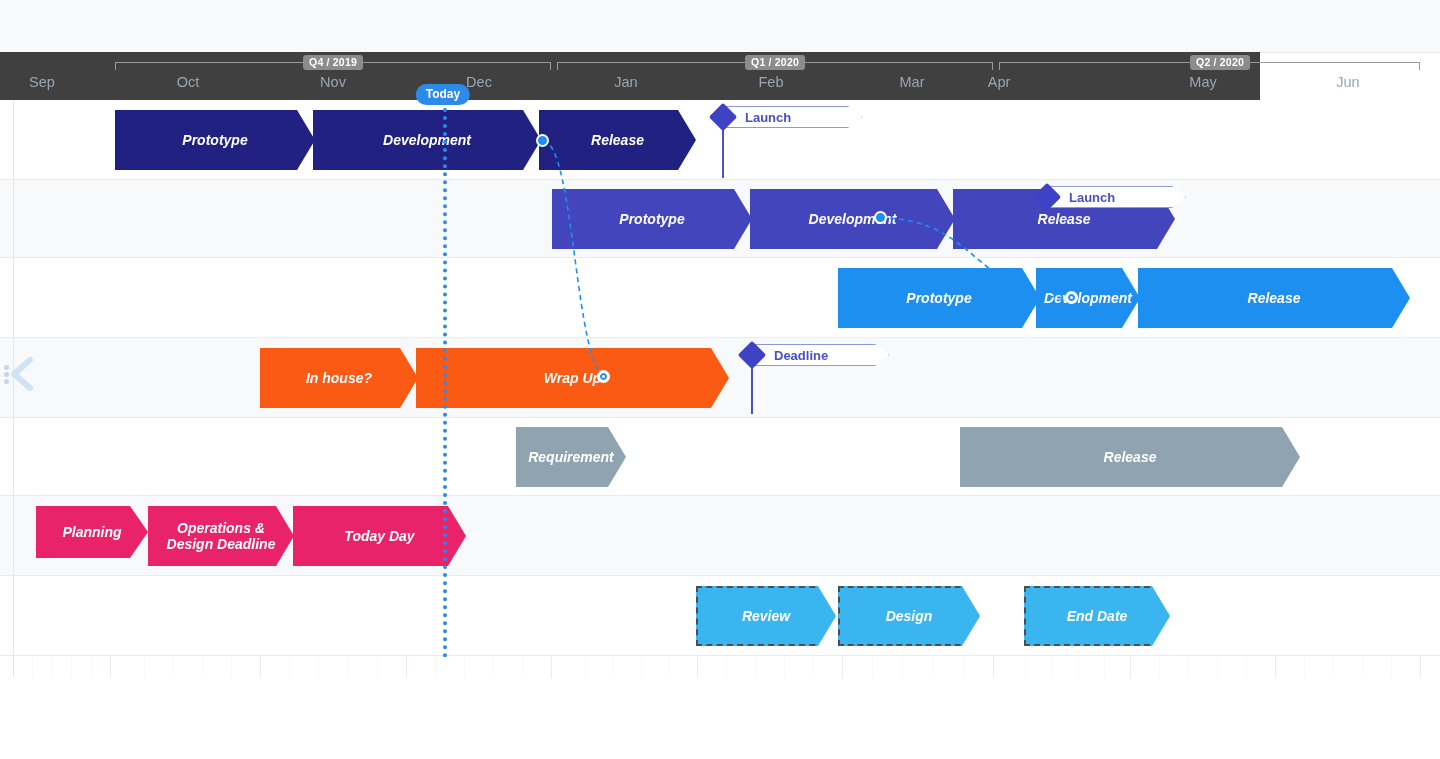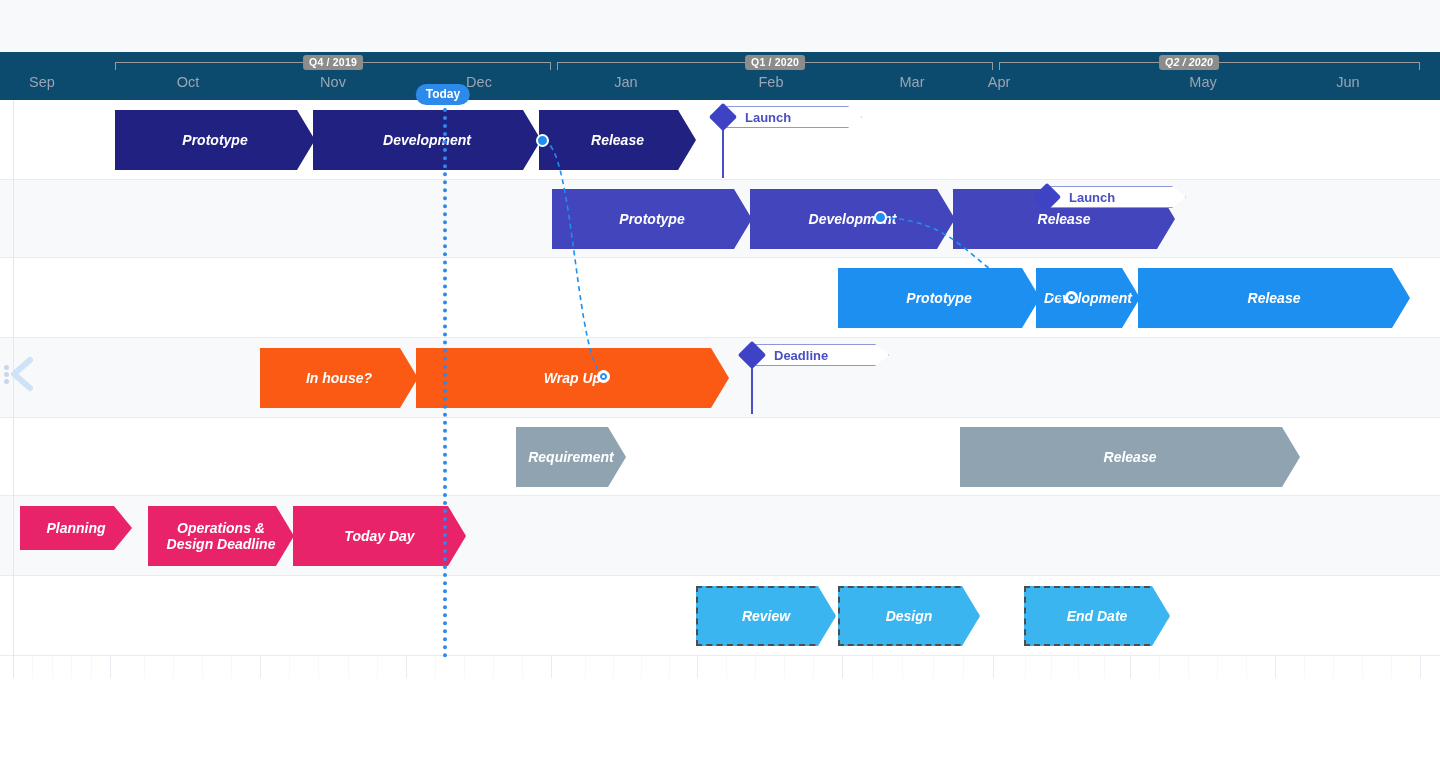--- a/index.html
+++ b/index.html
@@ -8,21 +8,21 @@
     background:#ffffff;
     font-family:"Liberation Sans",sans-serif;
     -webkit-font-smoothing:antialiased;
   }
   #app{position:relative;width:1440px;height:759px;background:#ffffff;}
 
   
   .top-strip{position:absolute;left:0;top:0;width:1440px;height:52px;background:#f7f9fb;border-bottom:1px solid #e3e7ee;}
 
   
-  .tl-header{position:absolute;left:0;top:52px;width:1440px;height:48px;background:#0c4a6e;}
+  .tl-header{position:absolute;left:0;top:52px;width:1260px;height:48px;background:#404040;}
   .q-bracket{position:absolute;top:10px;height:8px;border:1px solid #9a9a9a;border-bottom:none;box-sizing:border-box;}
   .q-label{position:absolute;top:3px;transform:translateX(-50%);
     background:#8c8c8c;color:#ffffff;font-size:10.5px;font-weight:700;
     padding:1px 6px 2px 6px;border-radius:3px;white-space:nowrap;letter-spacing:.2px;}
   .m-label{position:absolute;top:22px;transform:translateX(-50%);color:#9aa5b5;font-size:14.5px;white-space:nowrap;}
 
   
   .chart{position:absolute;left:0;top:100px;width:1440px;height:578px;overflow:hidden;}
   .row-band{position:absolute;left:0;width:1440px;box-sizing:border-box;border-bottom:1px solid #e8ecf2;}
   .row-band.alt{background:#f8f9fb;}
@@ -77,21 +77,21 @@
 <div id="app">
 
   <div class="top-strip"></div>
 
   <div class="tl-header" id="tlHeader">
       <div class="q-bracket" style="left: 115px; width: 436px;"></div>
       <div class="q-label" style="left: 333px;">Q4 / 2019</div>
       <div class="q-bracket" style="left: 557px; width: 436px;"></div>
       <div class="q-label" style="left: 775px;">Q1 / 2020</div>
       <div class="q-bracket" style="left: 999px; width: 421px;"></div>
-      <div class="q-label" style="left: 1189px; font-style: italic;">Q2 / 2020</div>
+      <div class="q-label" style="left: 1220px;">Q2 / 2020</div>
       <div class="m-label" style="left: 42px;">Sep</div>
       <div class="m-label" style="left: 188px;">Oct</div>
       <div class="m-label" style="left: 333px;">Nov</div>
       <div class="m-label" style="left: 479px;">Dec</div>
       <div class="m-label" style="left: 626px;">Jan</div>
       <div class="m-label" style="left: 771px;">Feb</div>
       <div class="m-label" style="left: 912px;">Mar</div>
       <div class="m-label" style="left: 999px;">Apr</div>
       <div class="m-label" style="left: 1203px;">May</div>
       <div class="m-label" style="left: 1348px;">Jun</div>
@@ -206,21 +206,21 @@
         <div class="diamond" style="background: rgb(61, 67, 196);"></div>
       </div>
       <div class="row-band plain" style="top: 318px; height: 78px;"></div>
       <div class="bar clip" style="left: 516px; top: 327px; width: 110px; height: 60px; background: rgb(143, 163, 176);">
         <span class="lbl">Requirement</span>
       </div>
       <div class="bar clip" style="left: 960px; top: 327px; width: 340px; height: 60px; background: rgb(143, 163, 176);">
         <span class="lbl">Release</span>
       </div>
       <div class="row-band alt" style="top: 396px; height: 80px;"></div>
-      <div class="bar clip" style="left: 20px; top: 406px; width: 112px; height: 44px; background: rgb(232, 35, 106);">
+      <div class="bar clip" style="left: 36px; top: 406px; width: 112px; height: 52px; background: rgb(232, 35, 106);">
         <span class="lbl">Planning</span>
       </div>
       <div class="bar clip" style="left: 148px; top: 406px; width: 146px; height: 60px; background: rgb(232, 35, 106);">
         <span class="lbl">Operations &amp;<br>Design Deadline</span>
       </div>
       <div class="bar clip" style="left: 293px; top: 406px; width: 173px; height: 60px; background: rgb(232, 35, 106);">
         <span class="lbl">Today Day</span>
       </div>
       <div class="row-band plain" style="top: 476px; height: 80px;"></div>
       <div class="bar clip dashed" style="left: 696px; top: 486px; width: 140px; height: 60px; background: rgb(59, 181, 239); border-color: rgb(77, 77, 77);">

